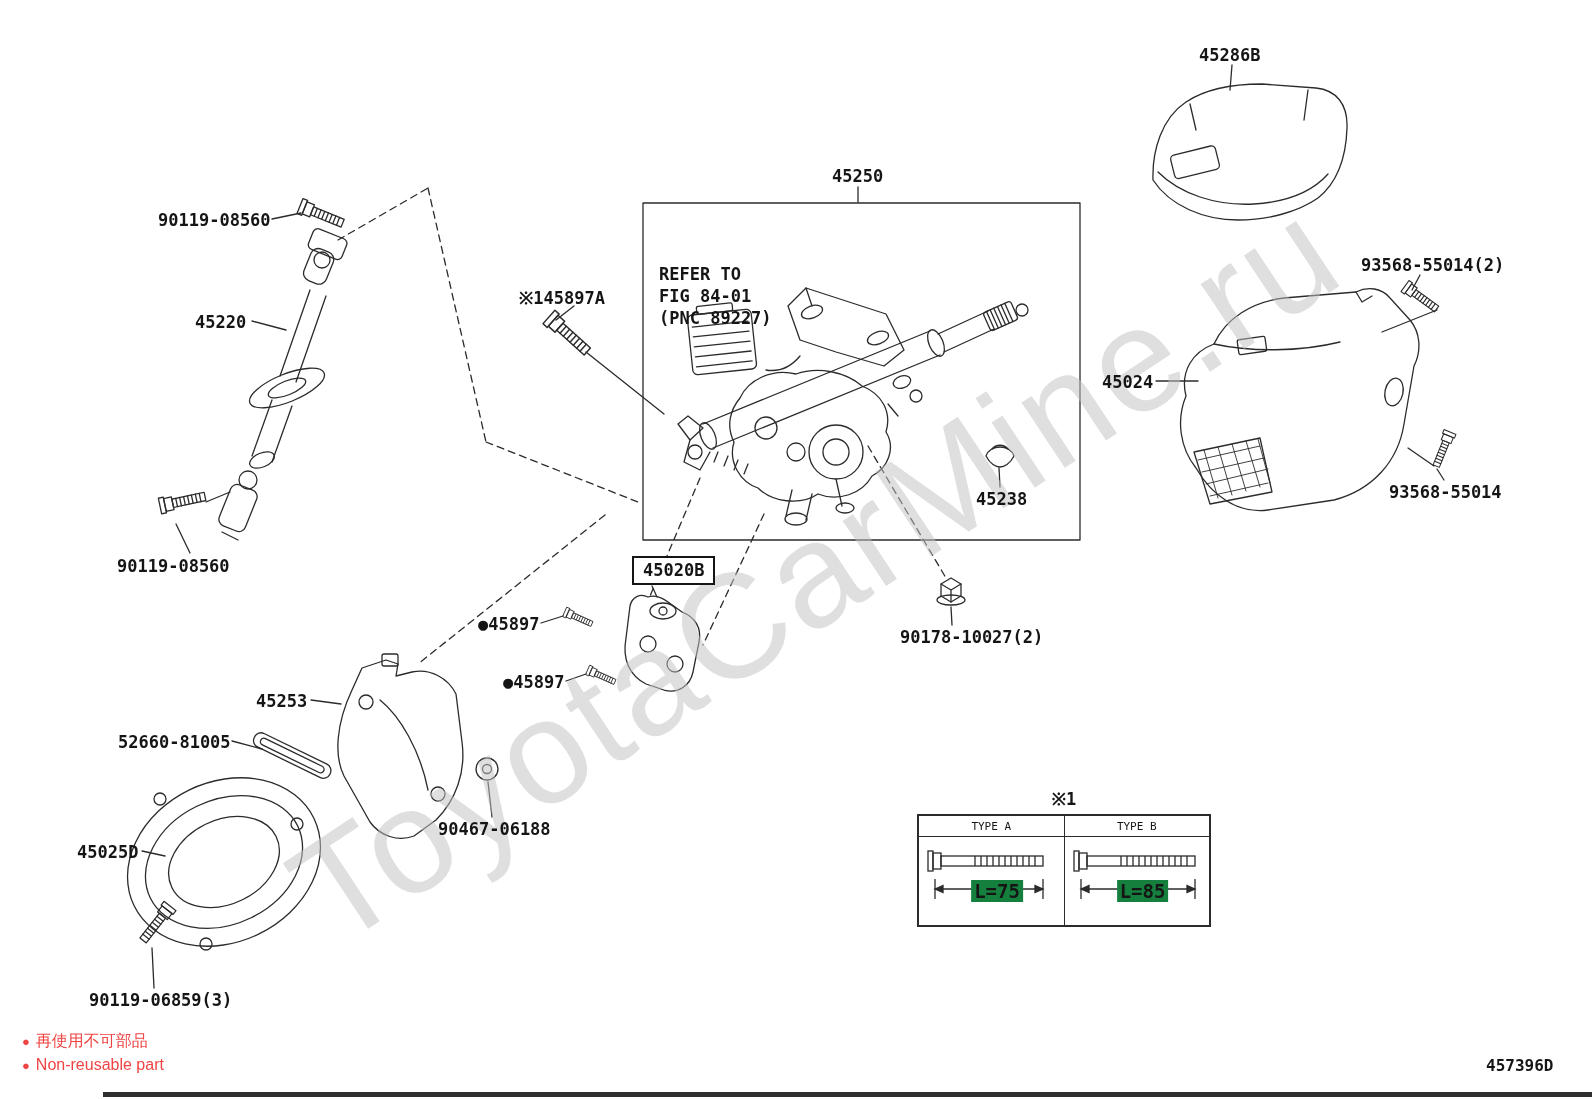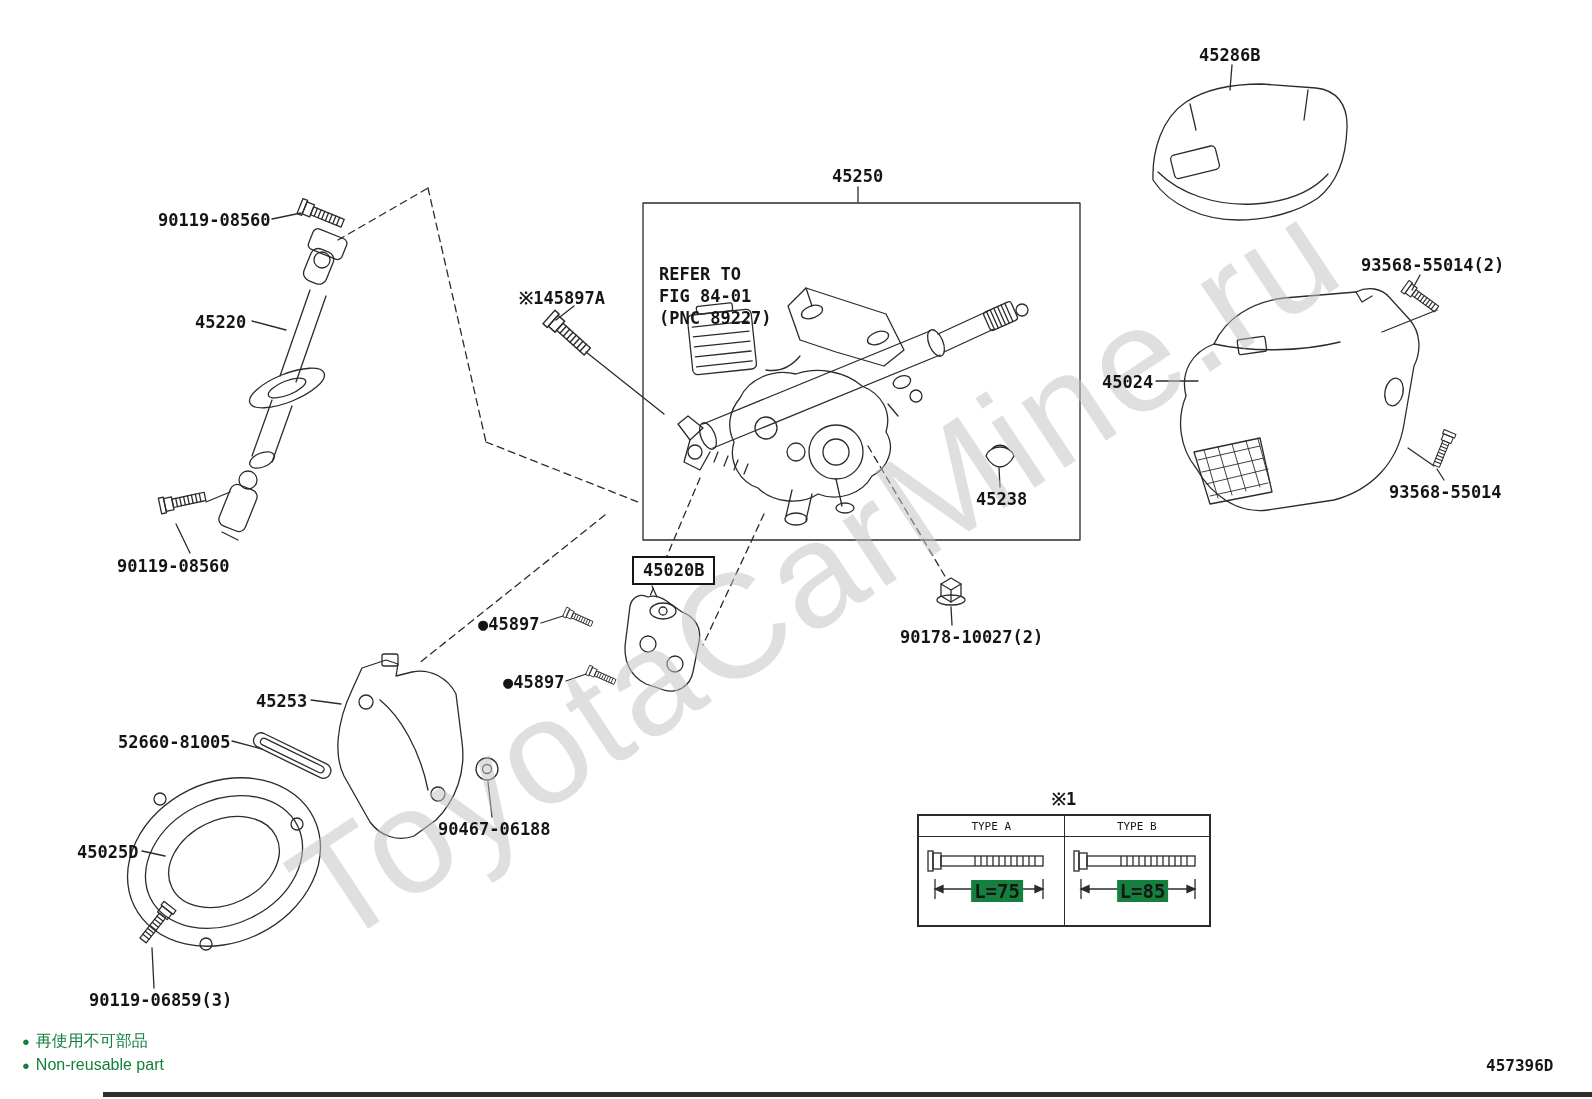--- a/index.html
+++ b/index.html
@@ -33,21 +33,21 @@
   .tt-body { display:flex; height:88px; }
   .tt-cell { flex:1; position:relative; }
   .tt-cell + .tt-cell { border-left:1.5px solid #2b2b2b; }
   .cell-bolt { position:absolute; left:4px; top:6px; width:138px; height:74px; }
   .dim {
     position:absolute; left:54%; top:43px; transform:translateX(-50%);
     background:#15803d; padding:0 3px; font-size:19px; font-weight:700;
   }
   .legend {
     position:absolute; left:22px; top:1029px; font-size:16px; line-height:23px;
-    font-family:"Liberation Sans", sans-serif; color:#15803d;
+    font-family:"Liberation Sans", sans-serif; color:#ef4444;
   }
   .legend .b { font-size:13px; margin-right:6px; }
   .doc-num { position:absolute; left:1486px; top:1056px; font-size:16px; font-weight:700; }
   .bottom-bar { position:absolute; left:103px; right:0; bottom:2px; height:5px; background:#2e2e2e; }
 </style>
 </head>
 <body>
 
 <div class="stage">
 

